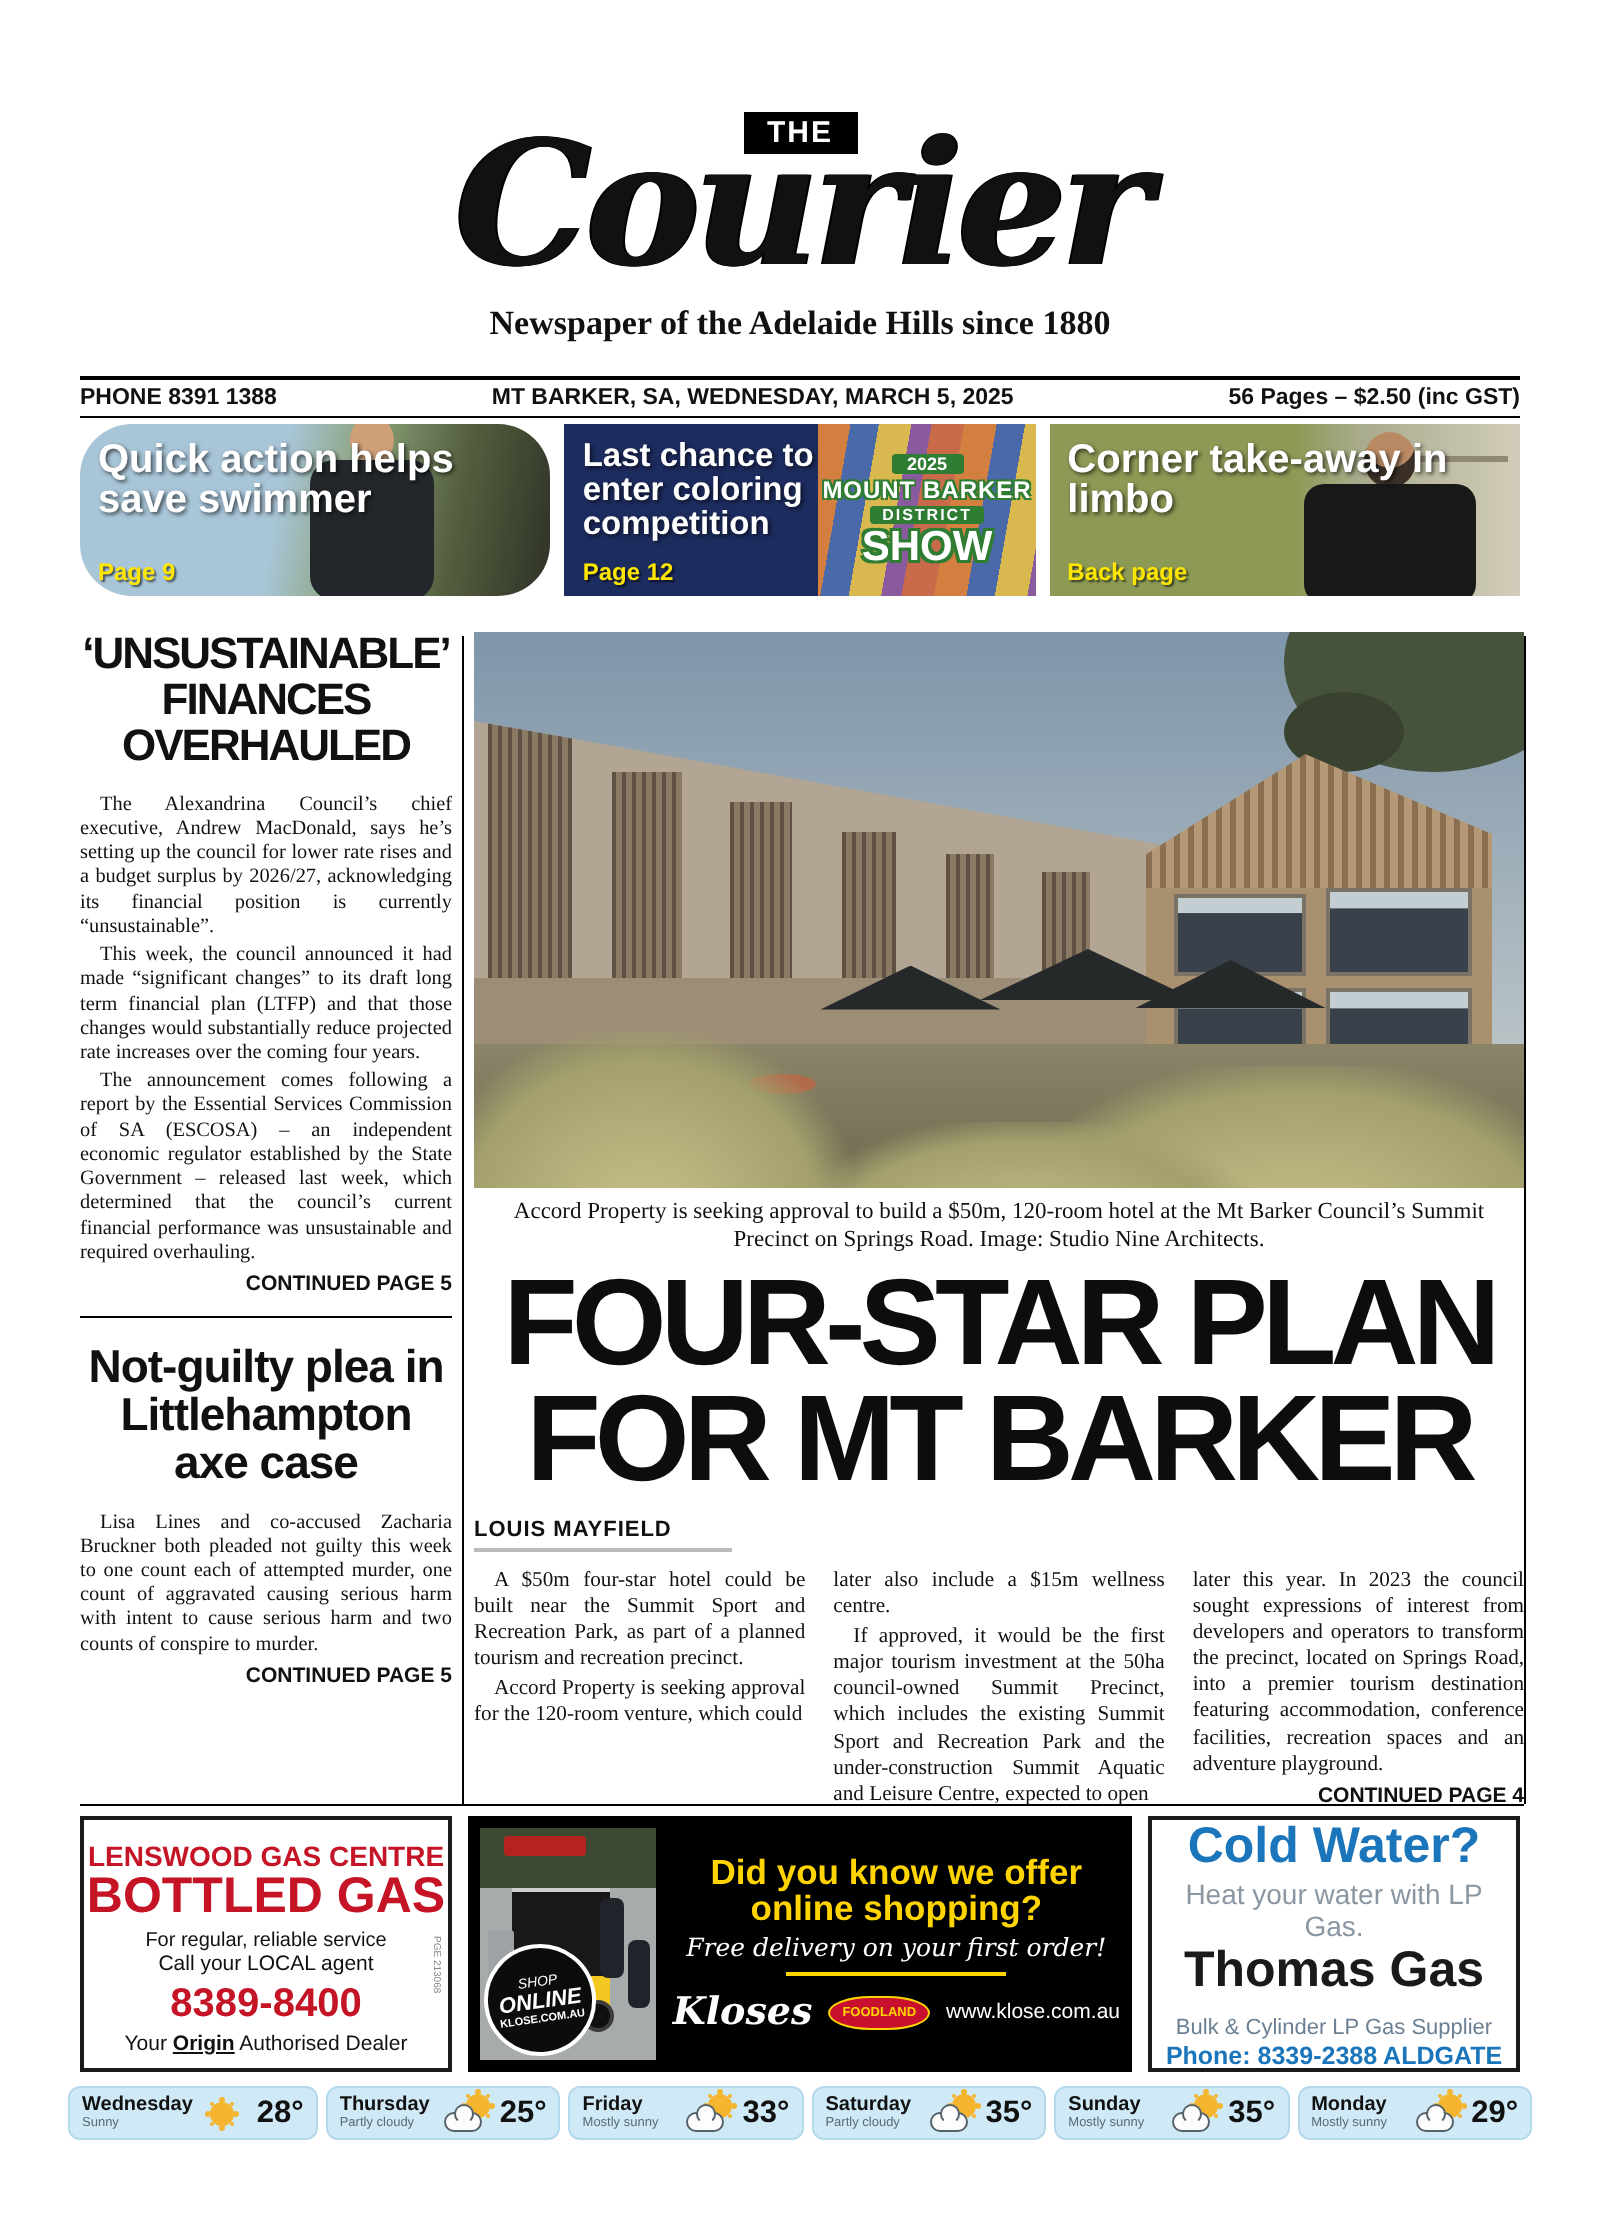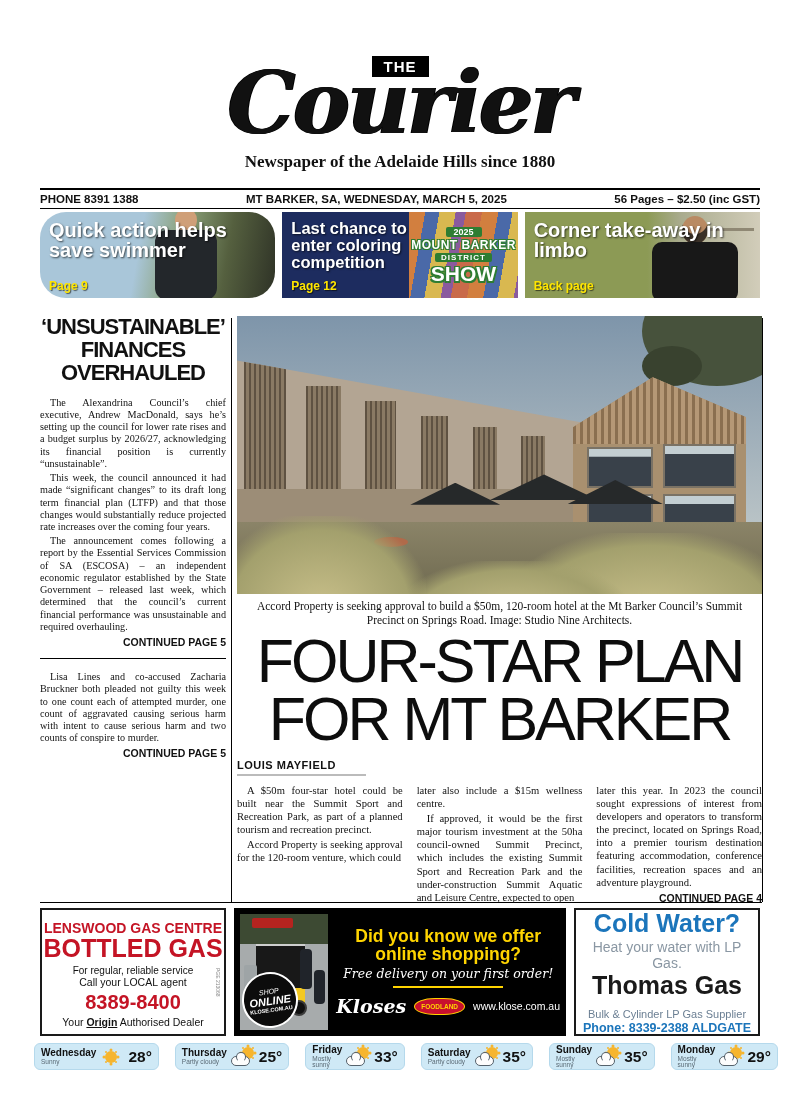--- a/index.html
+++ b/index.html
@@ -74,21 +74,21 @@
               background:repeating-linear-gradient(90deg,#8a6f50 0 3px,#b59876 3px 7px);}
   .glass{position:absolute;background:linear-gradient(#c3ced2 20%,#39414a 21%);border:2px solid #7a7265;}
   .umbrella{position:absolute;background:#26292a;clip-path:polygon(0 100%,50% 0,100% 100%);}
   .ground{position:absolute;left:0;right:0;bottom:0;height:26%;
           background:linear-gradient(#8b8468,#6f6a50);}
   .grass{position:absolute;background:radial-gradient(ellipse at 50% 100%,#c9c08a 0%,#a3a06d 60%,transparent 75%);}
   .firepit{position:absolute;width:34px;height:10px;border-radius:50%;background:#b06a4a;}
   .tree{position:absolute;border-radius:50%;background:#47523c;}
   .caption{font-family:"Liberation Serif",serif;font-size:11.5px;
            text-align:center;margin:5px 4px 2px;line-height:1.25;}
-  .bigheadline{font-weight:normal;font-size:61px;line-height:.96;text-align:center;
+  .bigheadline{font-weight:bold;font-size:61px;line-height:.96;text-align:center;
                letter-spacing:-3px;margin-top:4px;color:#0d0d0d;}
   .byline{font-weight:bold;font-size:11px;letter-spacing:.5px;margin-top:10px;
           border-bottom:2px solid #bbb;display:inline-block;padding:0 30px 3px 0;}
   .cols{display:flex;gap:14px;margin-top:8px;}
   .col{flex:1;font-family:"Liberation Serif",serif;font-size:10.6px;line-height:1.24;text-align:justify;}
   .col p{margin:0 0 2px;text-indent:10px;}
 
   
   .adsrow{position:absolute;top:908px;left:40px;width:720px;height:128px;display:flex;gap:8px;}
   .ad-lens{width:186px;border:2px solid #1a1a1a;position:relative;text-align:center;
@@ -130,21 +130,21 @@
              padding:6px;box-sizing:border-box;}
   .th-head{color:#1b75bb;font-weight:bold;font-size:25px;}
   .th-sub{color:#8a97a3;font-size:14px;}
   .th-brand{color:#1a1a1a;font-weight:bold;font-size:25px;line-height:1.05;}
   .th-bar-r{height:3px;background:#d03030;margin:2px 8px 0;}
   .th-bar-b{height:3px;background:#1b75bb;margin:1px 8px 3px;}
   .th-line{color:#6b7f93;font-size:11px;}
   .th-phone{color:#1b75bb;font-weight:bold;font-size:12.5px;}
 
   
-  .weather{position:absolute;top:1043px;left:34px;width:732px;display:flex;gap:16px;}
+  .weather{position:absolute;top:1043px;left:34px;width:732px;display:flex;gap:4px;}
   .wcell{flex:1;background:#cfe9f6;border:1px solid #b5d9ec;border-radius:6px;height:27px;
          display:flex;align-items:center;padding:0 6px;box-sizing:border-box;gap:4px;}
   .wtext{flex:1;line-height:1;}
   .wday{font-weight:bold;font-size:10px;}
   .wcond{font-size:6.5px;color:#5a6a75;margin-top:1px;}
   .wicon{width:24px;height:20px;position:relative;flex:none;}
   .wsun{position:absolute;width:12px;height:12px;border-radius:50%;background:#f6b52e;
         box-shadow:0 -7px 0 -4.5px #f6b52e,0 7px 0 -4.5px #f6b52e,-7px 0 0 -4.5px #f6b52e,7px 0 0 -4.5px #f6b52e,
                    5px -5px 0 -5px #f6b52e,-5px 5px 0 -5px #f6b52e,5px 5px 0 -5px #f6b52e,-5px -5px 0 -5px #f6b52e;}
   .wicon.sun .wsun{left:5px;top:4px;}
@@ -205,20 +205,21 @@
 
   <div class="leftcol">
     <div class="lc-head1">‘UNSUSTAINABLE’ FINANCES OVERHAULED</div>
     <div class="lc-body">
       <p>The Alexandrina Council’s chief executive, Andrew MacDonald, says he’s setting up the council for lower rate rises and a budget surplus by 2026/27, acknowledging its financial position is currently “unsustainable”.</p>
       <p>This week, the council announced it had made “significant changes” to its draft long term financial plan (LTFP) and that those changes would substantially reduce projected rate increases over the coming four years.</p>
       <p>The announcement comes following a report by the Essential Services Commission of SA (ESCOSA) – an independent economic regulator established by the State Government – released last week, which determined that the council’s current financial performance was unsustainable and required overhauling.</p>
     </div>
     <div class="continued">CONTINUED PAGE 5</div>
     <hr class="lc-divider">
+    <div class="lc-head2">Not-guilty plea in Littlehampton axe case</div>
     <div class="lc-body">
       <p>Lisa Lines and co-accused Zacharia Bruckner both pleaded not guilty this week to one count each of attempted murder, one count of aggravated causing serious harm with intent to cause serious harm and two counts of conspire to murder.</p>
     </div>
     <div class="continued">CONTINUED PAGE 5</div>
   </div>
 
   <div class="mainarea">
     <div class="photo">
       <div class="sky"></div>
       <div class="tree" style="right:-30px;top:-40px;width:150px;height:110px;"></div>

